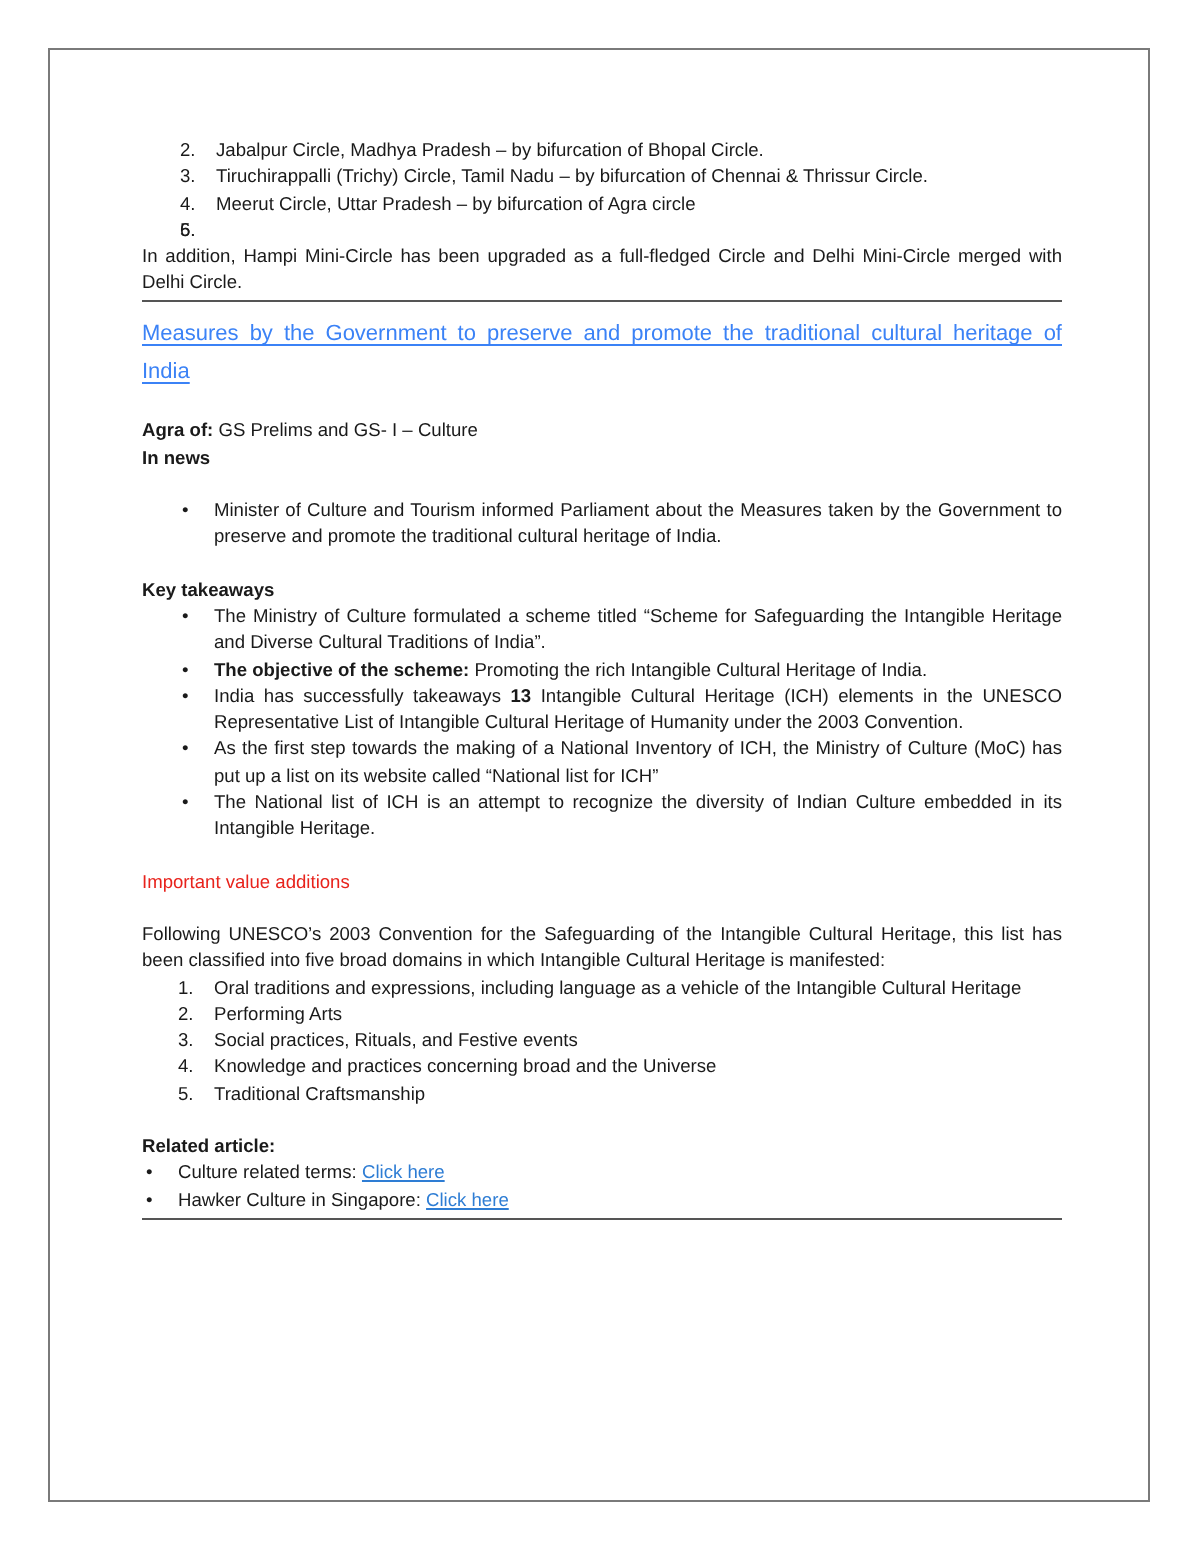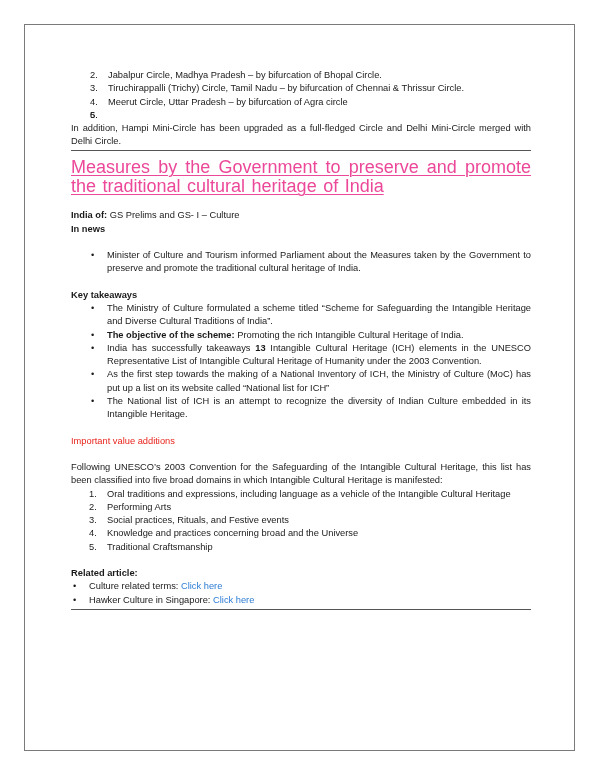--- a/index.html
+++ b/index.html
@@ -54,22 +54,22 @@
       margin: 0;
       text-align: justify;
     }
     .gap-s { height: 13px; }
     .hr {
       height: 0;
       border-top: 1px solid #555;
       margin: 2px 0 0 0;
     }
     .heading {
-      color: #ec4899;
-      font-size: 18px;
+      color: #3b82f6;
+      font-size: 11px;
       line-height: 19px;
       text-decoration: underline;
       text-decoration-thickness: 1px;
       text-underline-offset: 2px;
       text-align: justify;
       text-align-last: left;
       margin-top: 7px;
       word-spacing: 1.5px;
     }
     .bold { font-weight: bold; }
@@ -101,20 +101,21 @@
       position: relative;
       padding-left: 18px;
     }
     .rel-bullets li .dot {
       position: absolute;
       left: 2px;
       top: 0;
     }
     .link {
       color: #2e7dd4;
+      text-decoration: underline;
       cursor: pointer;
     }
     .domains {
       padding-left: 18px;
     }
     .domains li .num { font-weight: normal; }
   </style>
 </head>
 <body>
 
@@ -132,21 +133,21 @@
 
   <div class="gap-s"></div>
 
   <p>In addition, Hampi Mini-Circle has been upgraded as a full-fledged Circle and Delhi Mini-Circle merged with Delhi Circle.</p>
   <div class="hr"></div>
 
   <div class="heading">Measures by the Government to preserve and promote the traditional cultural heritage of India</div>
 
   <div class="gap-s"></div>
 
-  <p><span class="bold">India of:</span><span> GS Prelims and GS- I – Culture</span></p>
+  <p><span class="bold">Agra of:</span><span> GS Prelims and GS- I – Culture</span></p>
   <p class="bold">In news</p>
 
   <div class="gap-s"></div>
 
   <ul class="bullets">
     <li><span class="dot">•</span><span>Minister of Culture and Tourism informed Parliament about the Measures taken by the Government to preserve and promote the traditional cultural heritage of India.</span></li>
   </ul>
 
   <div class="gap-s"></div>
 

